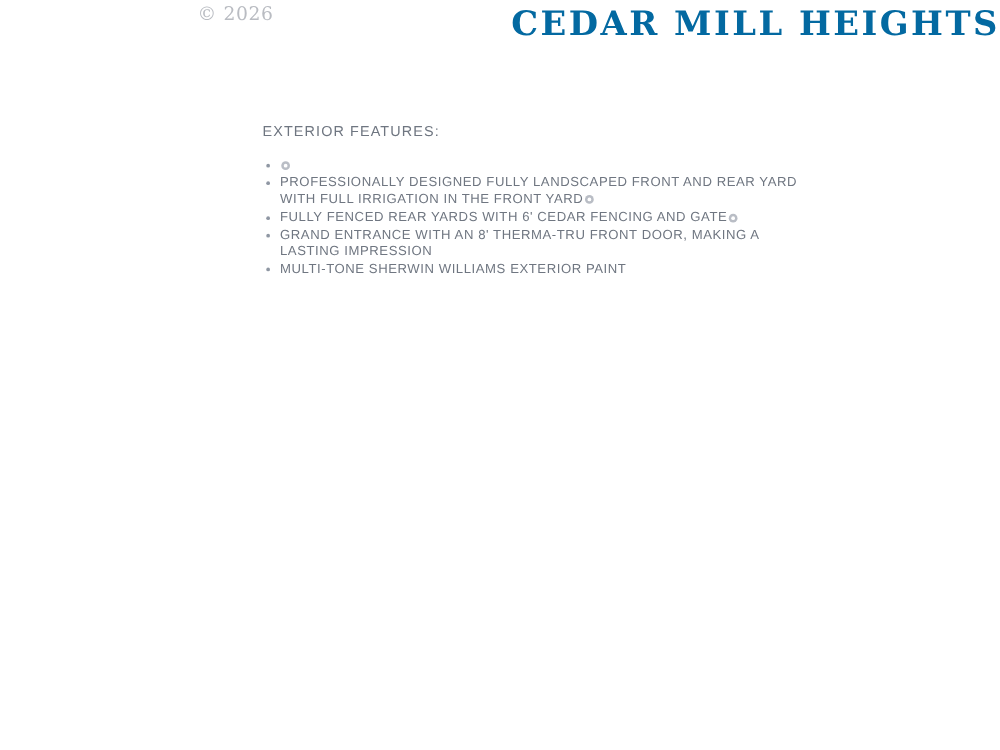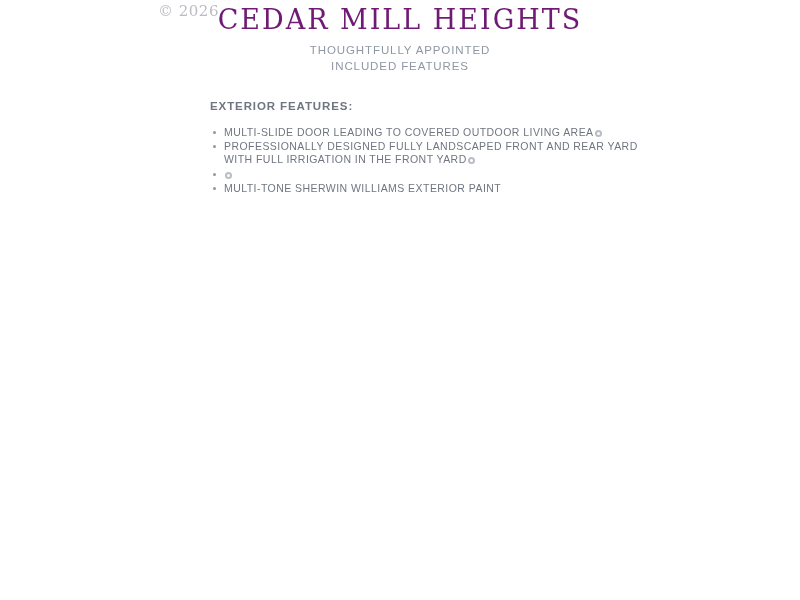--- a/index.html
+++ b/index.html
@@ -28,26 +28,26 @@
     font-size: 15px;
     color: #b9bcc2;
     letter-spacing: 0.5px;
     white-space: nowrap;
   }
   .brand-title {
     position: absolute;
     left: 0;
     top: 4px;
     width: 800px;
-    text-align: center;
+    text-align: right;
     font-family: "DejaVu Serif", serif;
     font-size: 27px;
-    font-weight: 400;
+    font-weight: 700;
     letter-spacing: 2.0px;
-    color: #701a75;
+    color: #0369a1;
     white-space: nowrap;
   }
   .subtitle-block {
     position: absolute;
     left: 0;
     top: 42px;
     width: 800px;
     text-align: center;
   }
   .subtitle-line {
@@ -60,21 +60,21 @@
 
   
   .content {
     position: absolute;
     left: 210px;
     top: 100px;
     width: 430px;
   }
   .section-heading {
     font-size: 11.5px;
-    font-weight: 700;
+    font-weight: 400;
     letter-spacing: 0.9px;
     color: #6f7681;
     text-transform: uppercase;
     margin: 0 0 14px 0;
   }
   ul.feature-list {
     list-style: none;
     margin: 0;
     padding: 0;
   }
@@ -153,31 +153,28 @@
 </style>
 </head>
 <body>
 
 <div class="page">
 
   <div class="copyright">© 2026</div>
 
   <div class="brand-title">CEDAR MILL HEIGHTS</div>
 
-  <div class="subtitle-block">
-    <div class="subtitle-line">THOUGHTFULLY APPOINTED</div>
-    <div class="subtitle-line">INCLUDED FEATURES</div>
-  </div>
 
   <div class="content">
     <div class="section-heading">EXTERIOR FEATURES:</div>
     <ul class="feature-list">
-      <li><span>MULTI-SLIDE DOOR LEADING TO COVERED OUTDOOR LIVING AREA</span><span class="marker"></span></li>
+      <li><span class="marker"></span></li>
       <li><span>PROFESSIONALLY DESIGNED FULLY LANDSCAPED FRONT AND REAR YARD WITH FULL IRRIGATION IN THE FRONT YARD</span><span class="marker"></span></li>
-      <li><span class="marker"></span></li>
+      <li><span>FULLY FENCED REAR YARDS WITH 6' CEDAR FENCING AND GATE</span><span class="marker"></span></li>
+      <li><span>GRAND ENTRANCE WITH AN 8' THERMA-TRU FRONT DOOR, MAKING A LASTING IMPRESSION</span></li>
       <li><span>MULTI-TONE SHERWIN WILLIAMS EXTERIOR PAINT</span></li>
     </ul>
   </div>
 
   <div class="footer">
     <span class="footer-text">The Portlock Way Differentiating Included Feature</span>
   </div>
   <div class="footer-badge">
     <svg width="11" height="11" viewBox="0 0 11 11" aria-hidden="true">
       <path d="M1 8 L4 3 L6 6.5 L7.3 4.6 L10 8 Z" fill="#9aa3b2"></path>

